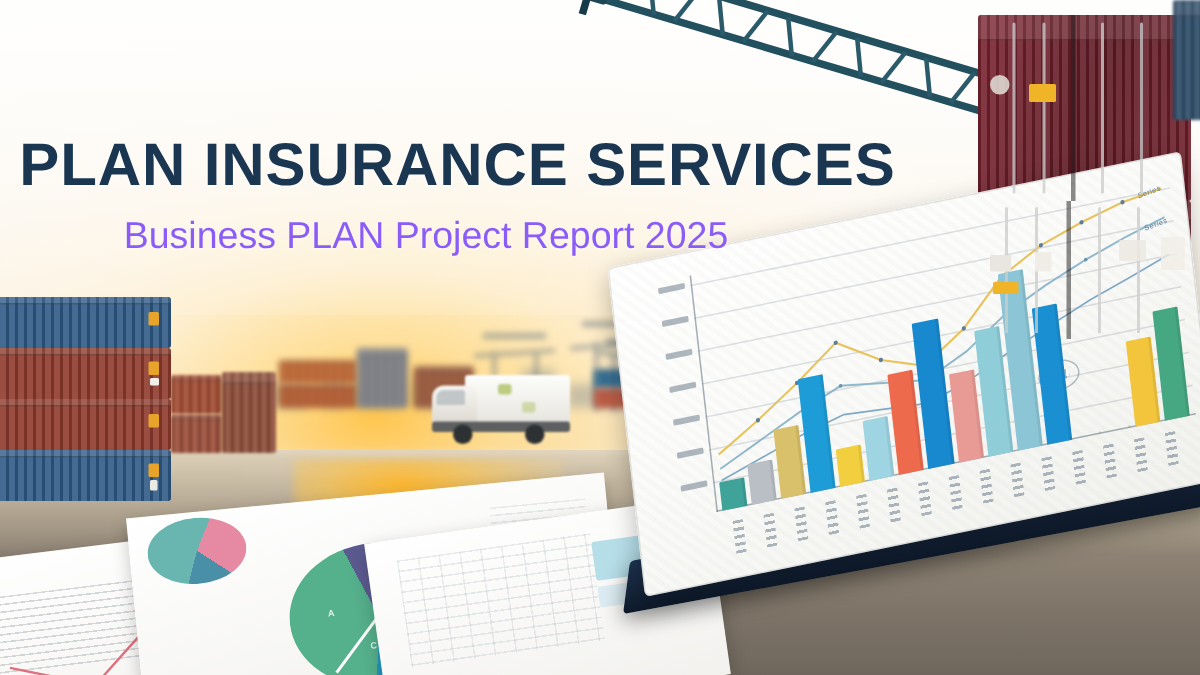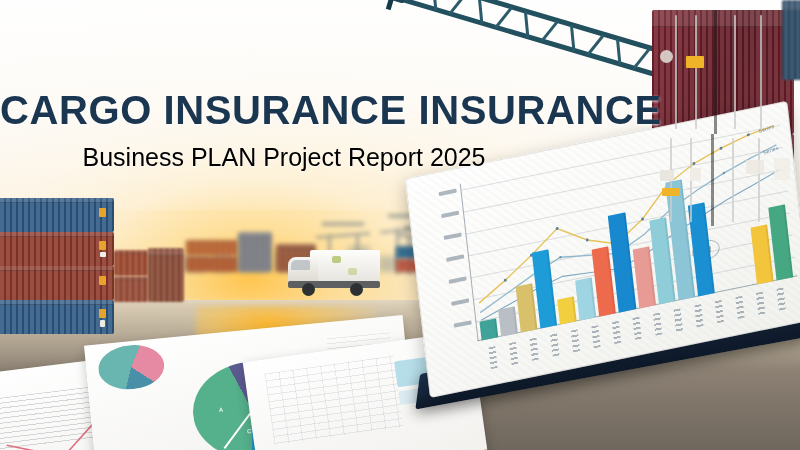--- a/index.html
+++ b/index.html
@@ -158,21 +158,21 @@
     letter-spacing:.6px;
     color:#1a3650;
     text-shadow:0 1px 3px rgba(255,255,255,.85);
     white-space:nowrap;
     padding-right:190px;
   }
   .subtitle{
     margin:10px 0 0 0;
     font-family:"Liberation Sans",sans-serif;
     font-size:25px;font-weight:normal;
-    color:#000000;
+    color:#8b5cf6;
     text-shadow:0 1px 2px rgba(255,255,255,.8);
     white-space:nowrap;
     padding-right:232px;
   }
   .blurpx{filter:blur(1.1px);}
   .blurpx2{filter:blur(2.2px);}
   .blurpx3{filter:blur(3.4px);}
 </style>
 </head>
 <body>
@@ -449,17 +449,17 @@
         <div class="xlab" style="left:286px;"></div>
         <div class="xlab" style="left:307px;"></div>
         <div class="xlab" style="left:328px;"></div>
       </div>
 
       <div class="bezel"></div>
     </div>
   </div>
 
   <div class="titleblock">
-    <h1 class="title">CARGO INSURANCE INSURANCE</h1>
+    <h1 class="title">PLAN INSURANCE SERVICES</h1>
     <p class="subtitle">Business PLAN Project Report 2025</p>
   </div>
 
 </div>
 
 </body></html>

